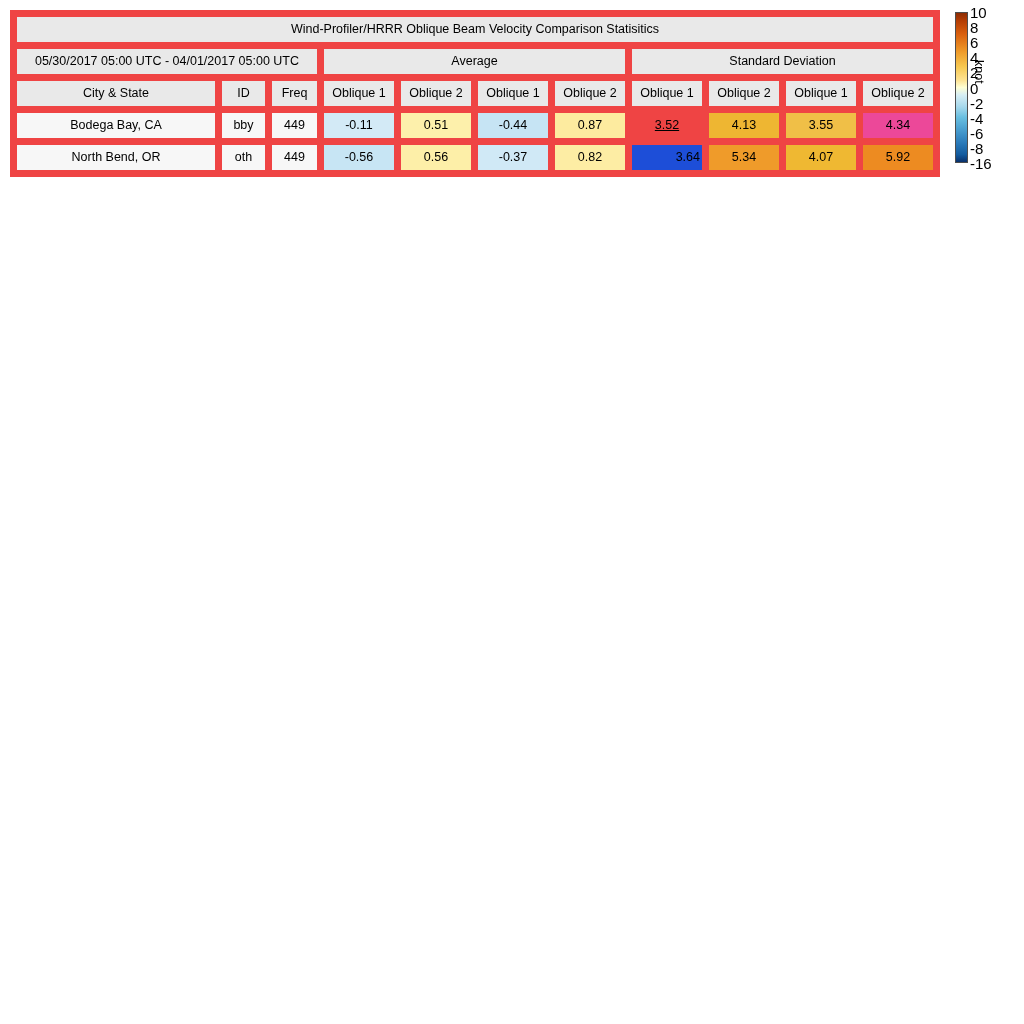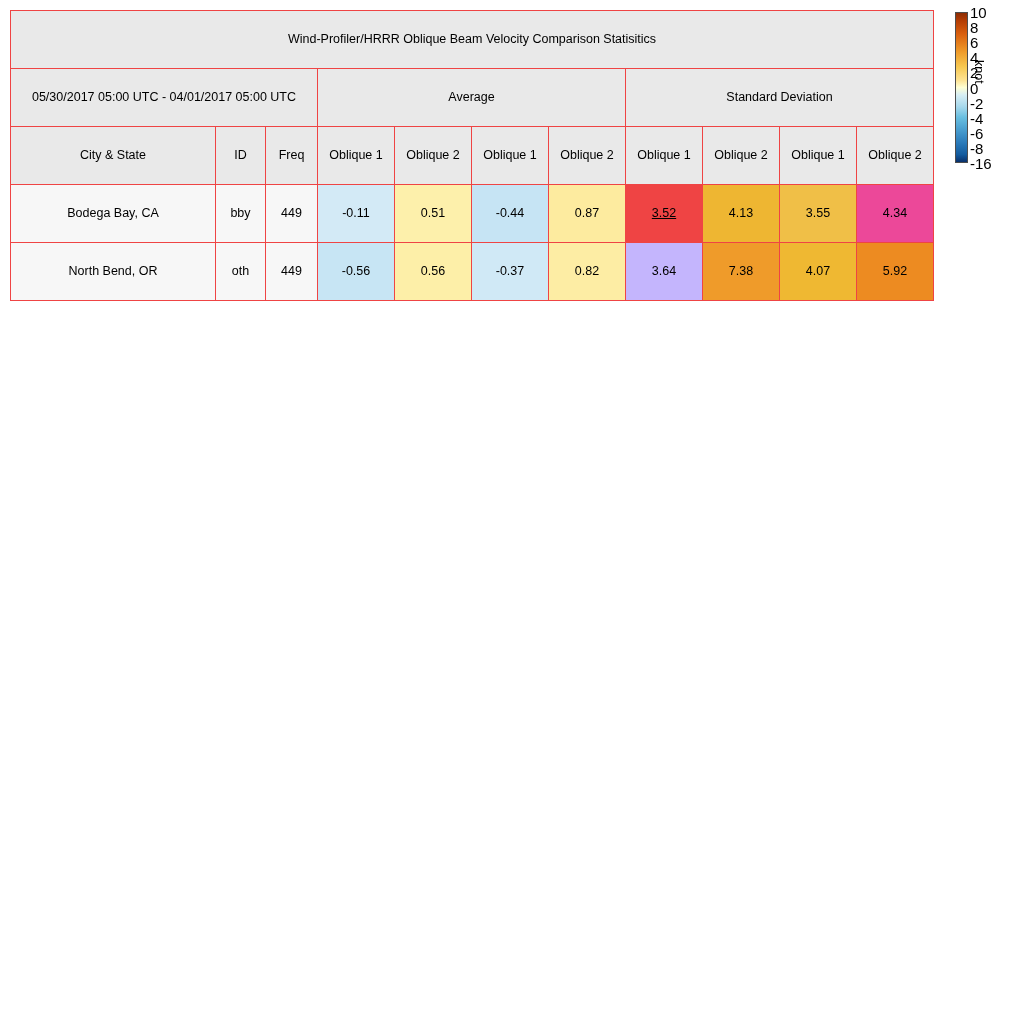--- a/index.html
+++ b/index.html
@@ -28,27 +28,27 @@
     top: 10px;
     width: 922px;
   }
   table.stats {
     border-collapse: collapse;
     table-layout: fixed;
     width: 922px;
     background: #ffffff;
   }
   table.stats td {
-    border: 1px solid #ef4444;
+    border: 7px solid #ef4444;
     font-size: 12.5px;
     line-height: 1.15;
     text-align: center;
     vertical-align: middle;
     height: 25px;
-    padding: 16px 2px;
+    padding: 0 2px;
     white-space: nowrap;
     overflow: hidden;
   }
   td.hdr {
     background: #e9e9e9;
   }
   td.title-cell {
     background: #e9e9e9;
     height: 26px;
   }
@@ -184,22 +184,22 @@
         </tr>
 
         <tr>
           <td class="city">North Bend, OR</td>
           <td class="idcell">oth</td>
           <td class="freqcell">449</td>
           <td class="val" style="background: rgb(199, 229, 244);">-0.56</td>
           <td class="val" style="background: rgb(253, 239, 168);">0.56</td>
           <td class="val" style="background: rgb(208, 233, 246);">-0.37</td>
           <td class="val" style="background: rgb(253, 237, 164);">0.82</td>
-          <td class="val" style="background: #c4b5fd;">3.64</td>
-          <td class="val" style="background: rgb(239, 155, 42);">7.38</td>
+          <td class="val" style="background: #1d4ed8; text-align: right;">3.64</td>
+          <td class="val" style="background: rgb(239, 155, 42);">5.34</td>
           <td class="val" style="background: rgb(239, 184, 50);">4.07</td>
           <td class="val" style="background: rgb(237, 139, 33);">5.92</td>
         </tr>
       </tbody>
     </table>
   </div>
 
   <div id="colorbar" style="background: linear-gradient(rgb(140, 45, 4) 0%, rgb(179, 60, 4) 5%, rgb(217, 95, 14) 14%, rgb(239, 155, 42) 26%, rgb(247, 200, 81) 36%, rgb(254, 227, 146) 45%, rgb(255, 255, 212) 50%, rgb(215, 238, 244) 55%, rgb(166, 216, 236) 63%, rgb(105, 191, 224) 70%, rgb(74, 159, 208) 78%, rgb(43, 123, 186) 87%, rgb(19, 91, 158) 95%, rgb(8, 48, 107) 100%);"></div>
   <div id="colorbar-ticks">
       <div class="cb-tick" style="top: 0px;">10</div>

